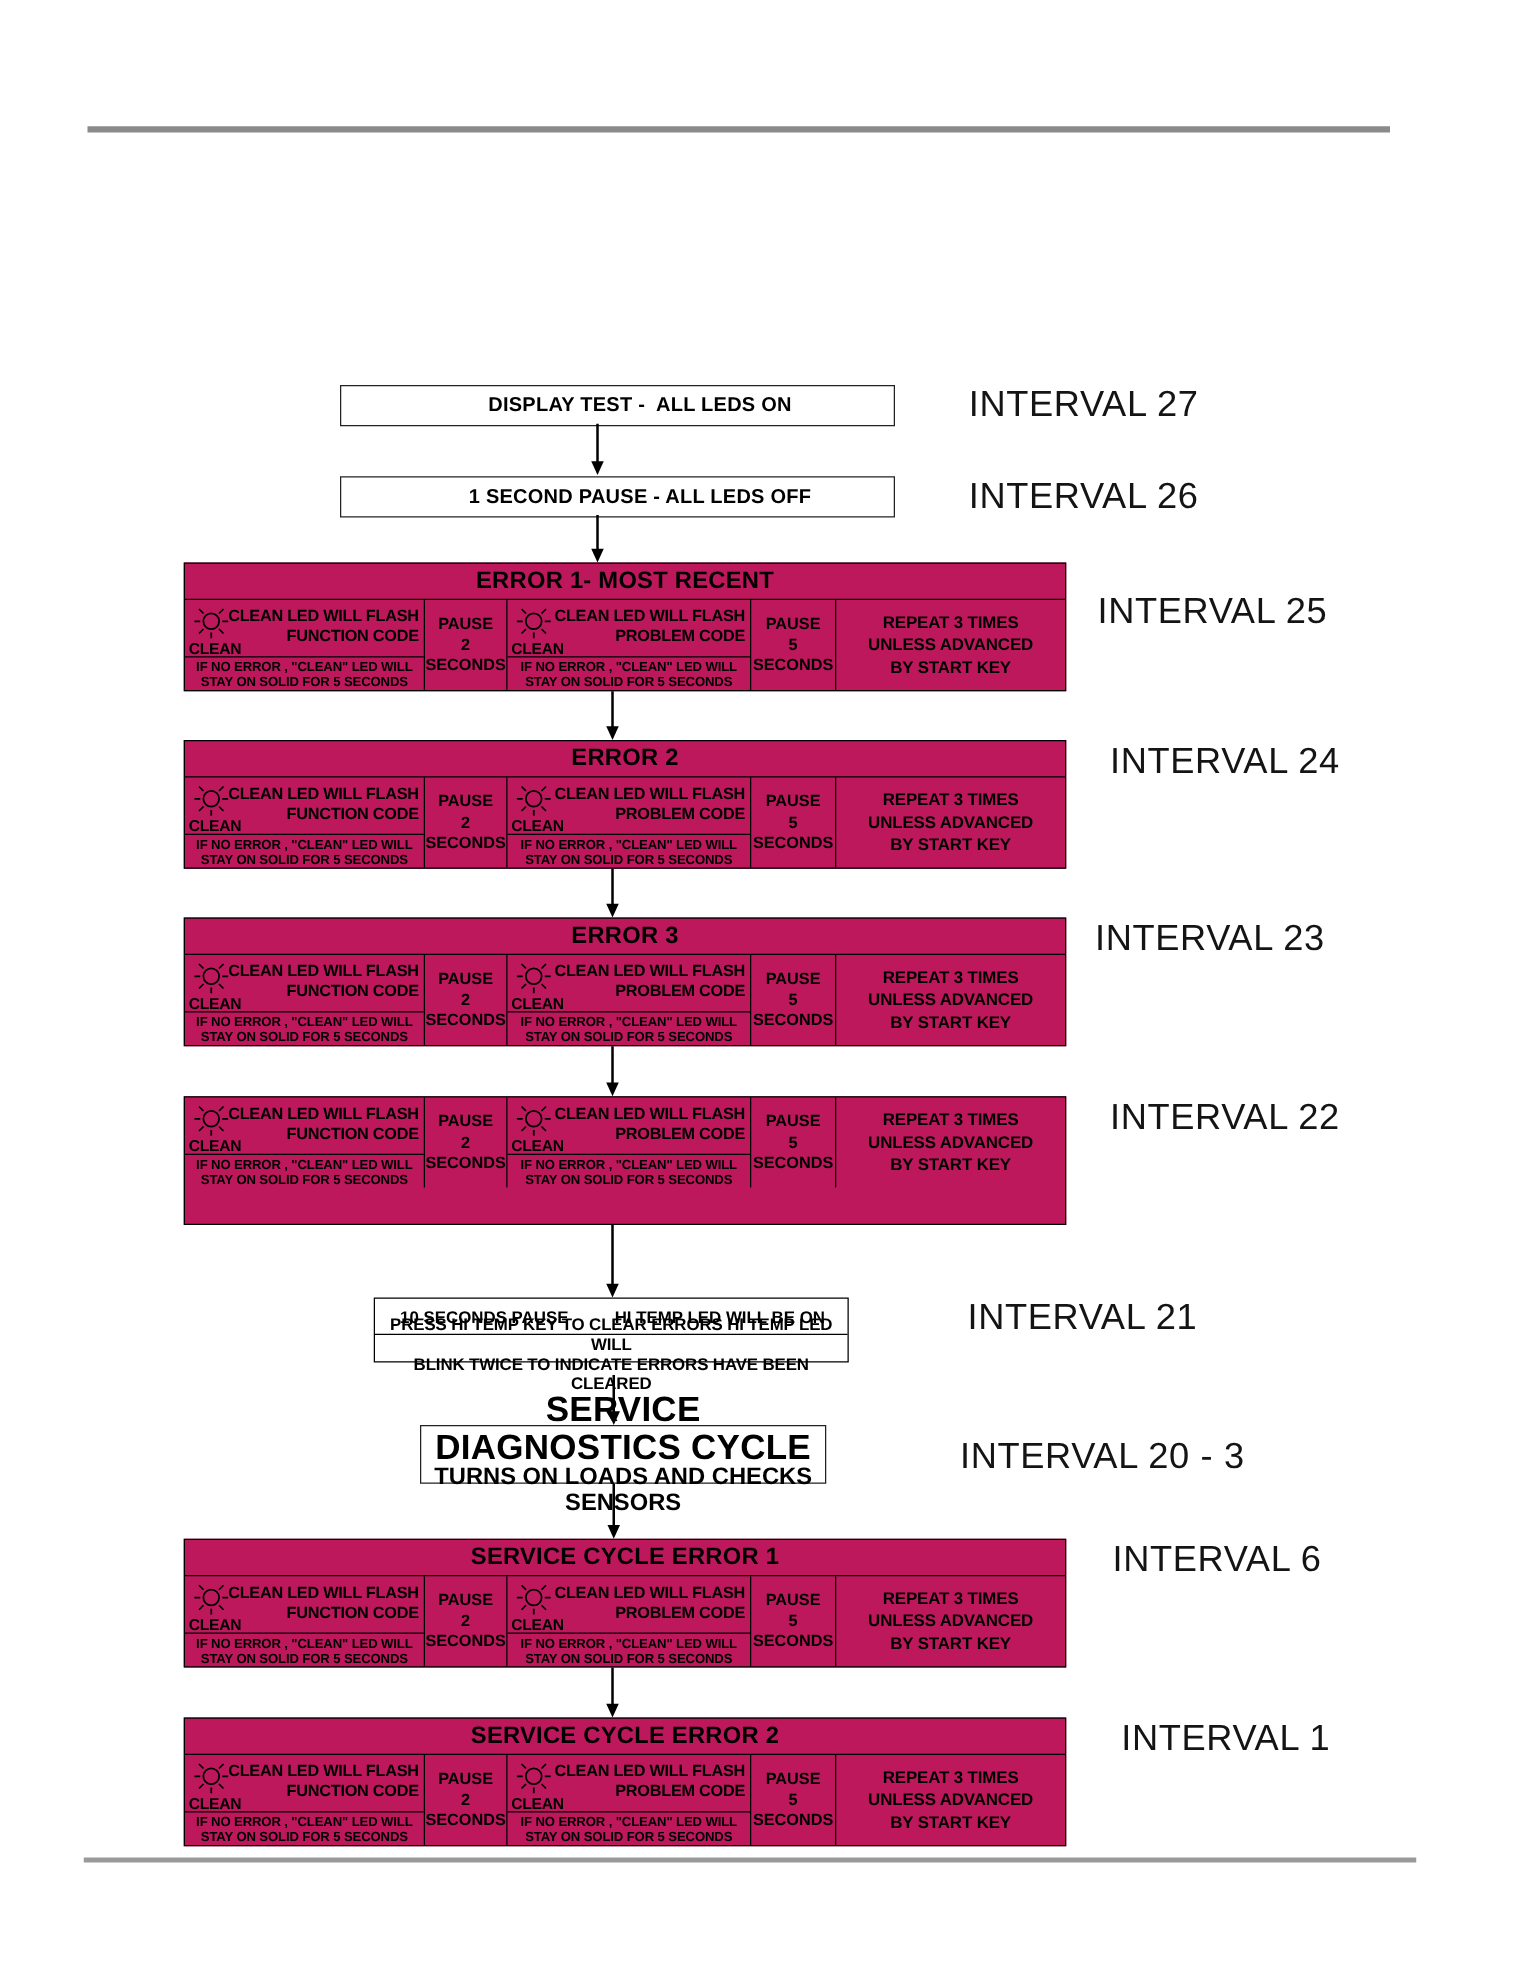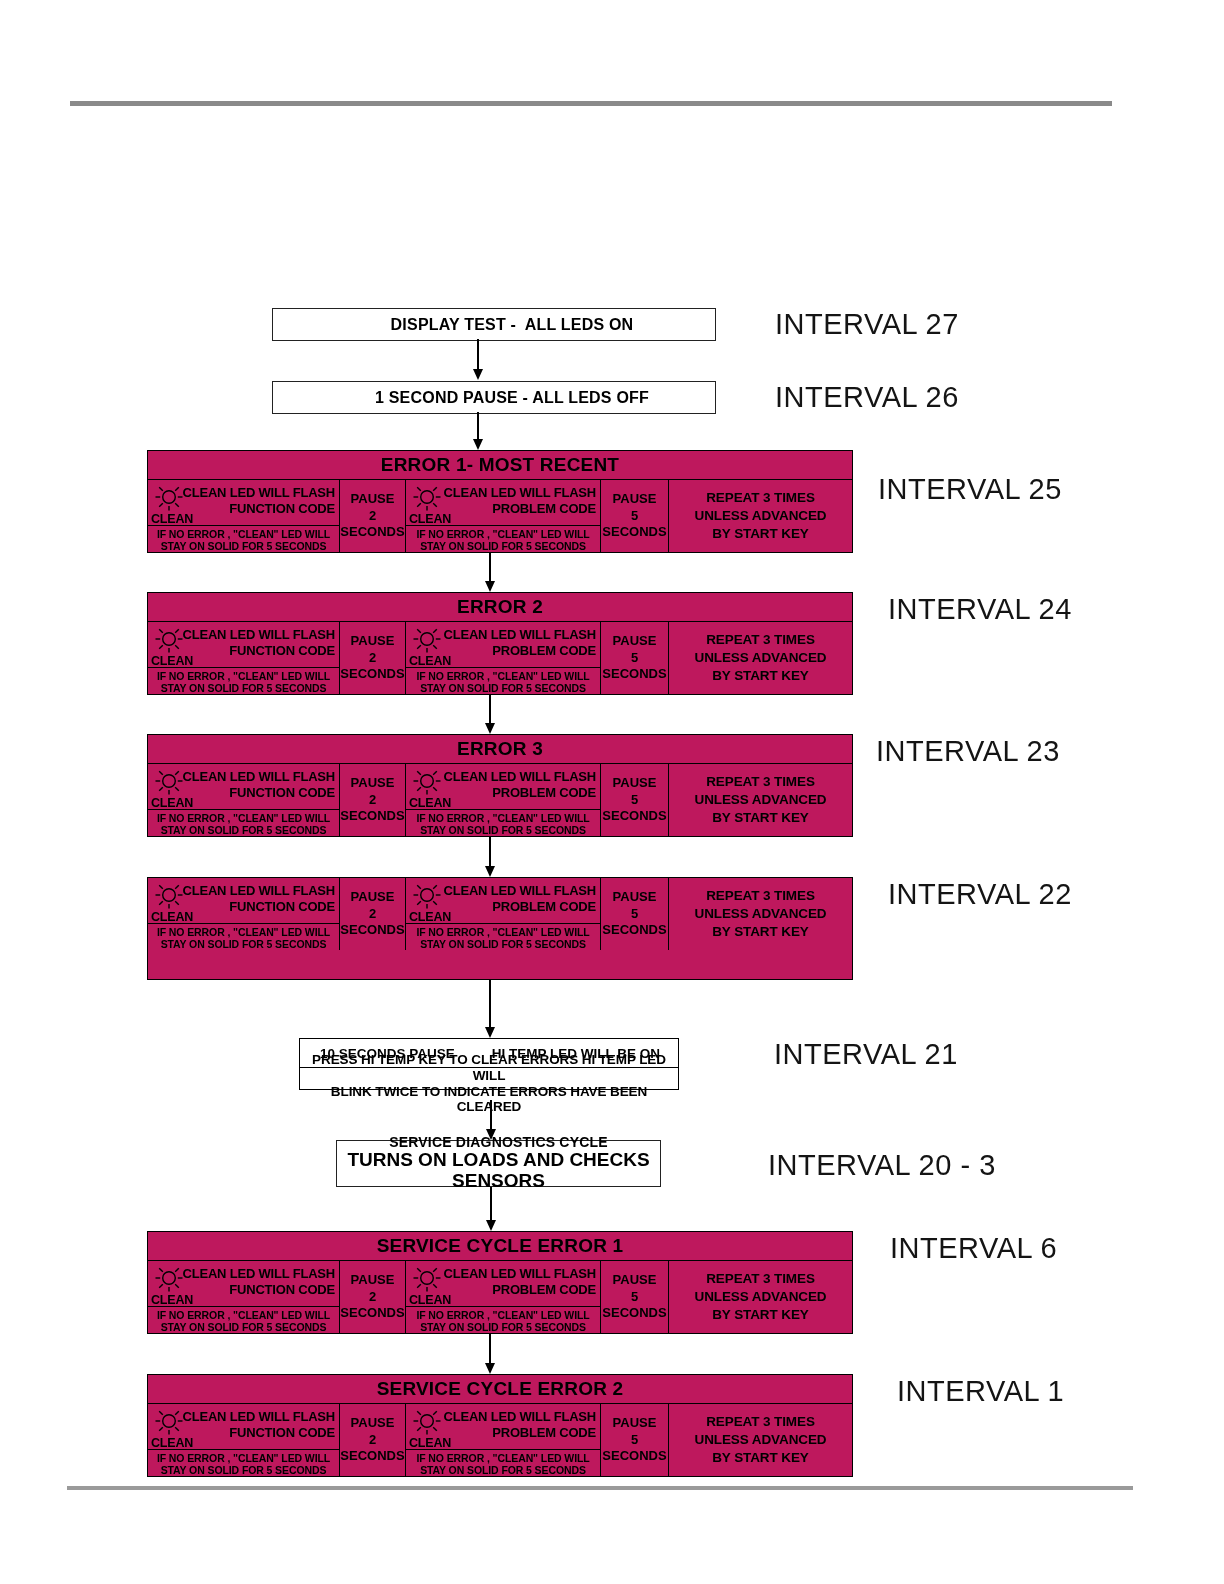--- a/index.html
+++ b/index.html
@@ -68,21 +68,21 @@
   #pause10 .row2{
     height:31px;display:flex;flex-direction:column;align-items:center;justify-content:center;
     font-size:13.5px;line-height:1.15;text-align:center;letter-spacing:-.1px;
   }
   
   #svcdiag{
     position:absolute;left:336px;top:1140px;width:325px;height:47px;
     border:1.5px solid #222;box-sizing:border-box;background:#fff;
     display:flex;flex-direction:column;align-items:center;justify-content:center;text-align:center;
   }
-  #svcdiag .t1{font-size:14px;font-weight:bold;line-height:1.05;letter-spacing:.2px;}
+  #svcdiag .t1{font-size:28px;font-weight:bold;line-height:1.05;letter-spacing:.2px;}
   #svcdiag .t2{font-size:19px;font-weight:bold;line-height:1.1;}
 </style>
 </head>
 <body>
 
 <div id="page">
 
   <div class="hrule" style="left:70px;top:101px;width:1042px;height:5px;background:#8a8a8a;"></div>
   <div class="hrule" style="left:67px;top:1486px;width:1066px;height:4px;background:#9a9a9a;"></div>
 

